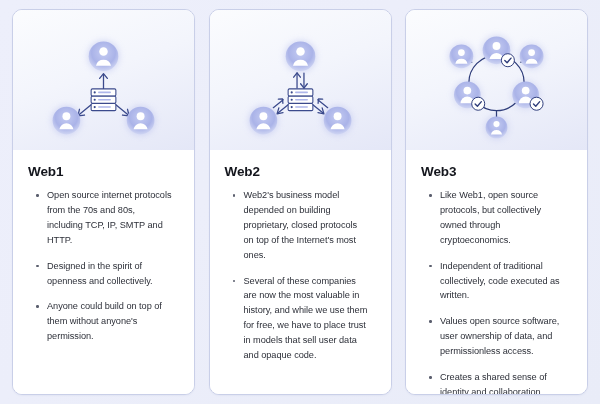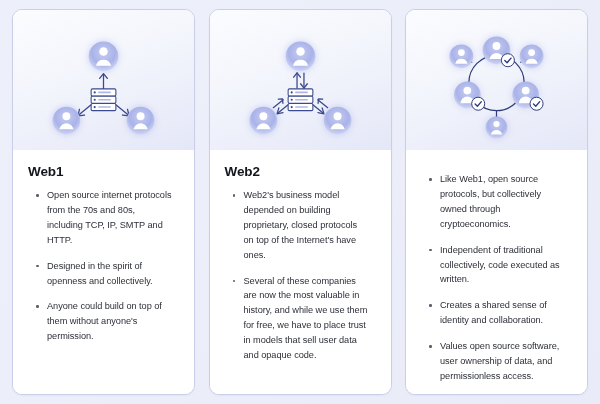--- a/index.html
+++ b/index.html
@@ -227,21 +227,21 @@
         <g>
           <circle cx="129" cy="111" r="14" fill="url(#av2)"></circle>
           <circle cx="129" cy="106.6" r="4" fill="#ffffff"></circle>
           <path d="M121.9 119.8a7.2 7.2 0 0 1 14.2 0z" fill="#ffffff"></path>
         </g>
       </svg>
     </div>
     <div class="card-body">
       <div class="card-title">Web2</div>
       <ul class="bullets">
-        <li class="bullet">Web2's business model depended on building proprietary, closed protocols on top of the Internet's have ones.</li>
+        <li class="bullet">Web2's business model depended on building proprietary, closed protocols on top of the Internet's most ones.</li>
         <li class="bullet">Several of these companies are now the most valuable in history, and while we use them for free, we have to place trust in models that sell user data and opaque code.</li>
       </ul>
     </div>
   </div>
 
   <div class="card">
     <div class="card-illustration">
       <svg viewBox="0 0 183 140" xmlns="http://www.w3.org/2000/svg">
         <defs>
           <radialGradient id="av3" cx="50%" cy="38%" r="62%">
@@ -309,22 +309,23 @@
           <circle cx="73" cy="94" r="6.6" fill="#ffffff" stroke="#2f3d7a" stroke-width="1"></circle>
           <polyline points="69.9,94.2 72.2,96.5 76.2,91.9" fill="none" stroke="#2f3d7a" stroke-width="1.4" stroke-linecap="round" stroke-linejoin="round"></polyline>
         </g>
         <g>
           <circle cx="132" cy="94" r="6.6" fill="#ffffff" stroke="#2f3d7a" stroke-width="1"></circle>
           <polyline points="128.9,94.2 131.2,96.5 135.2,91.9" fill="none" stroke="#2f3d7a" stroke-width="1.4" stroke-linecap="round" stroke-linejoin="round"></polyline>
         </g>
       </svg>
     </div>
     <div class="card-body">
+      <div class="card-title">Web3</div>
       <ul class="bullets">
         <li class="bullet">Like Web1, open source protocols, but collectively owned through cryptoeconomics.</li>
         <li class="bullet">Independent of traditional collectively, code executed as written.</li>
+        <li class="bullet">Values open source software, user ownership of data, and permissionless access.</li>
         <li class="bullet">Creates a shared sense of identity and collaboration.</li>
-        <li class="bullet">Values open source software, user ownership of data, and permissionless access.</li>
       </ul>
     </div>
   </div>
 
 </div>
 
 </body></html>

